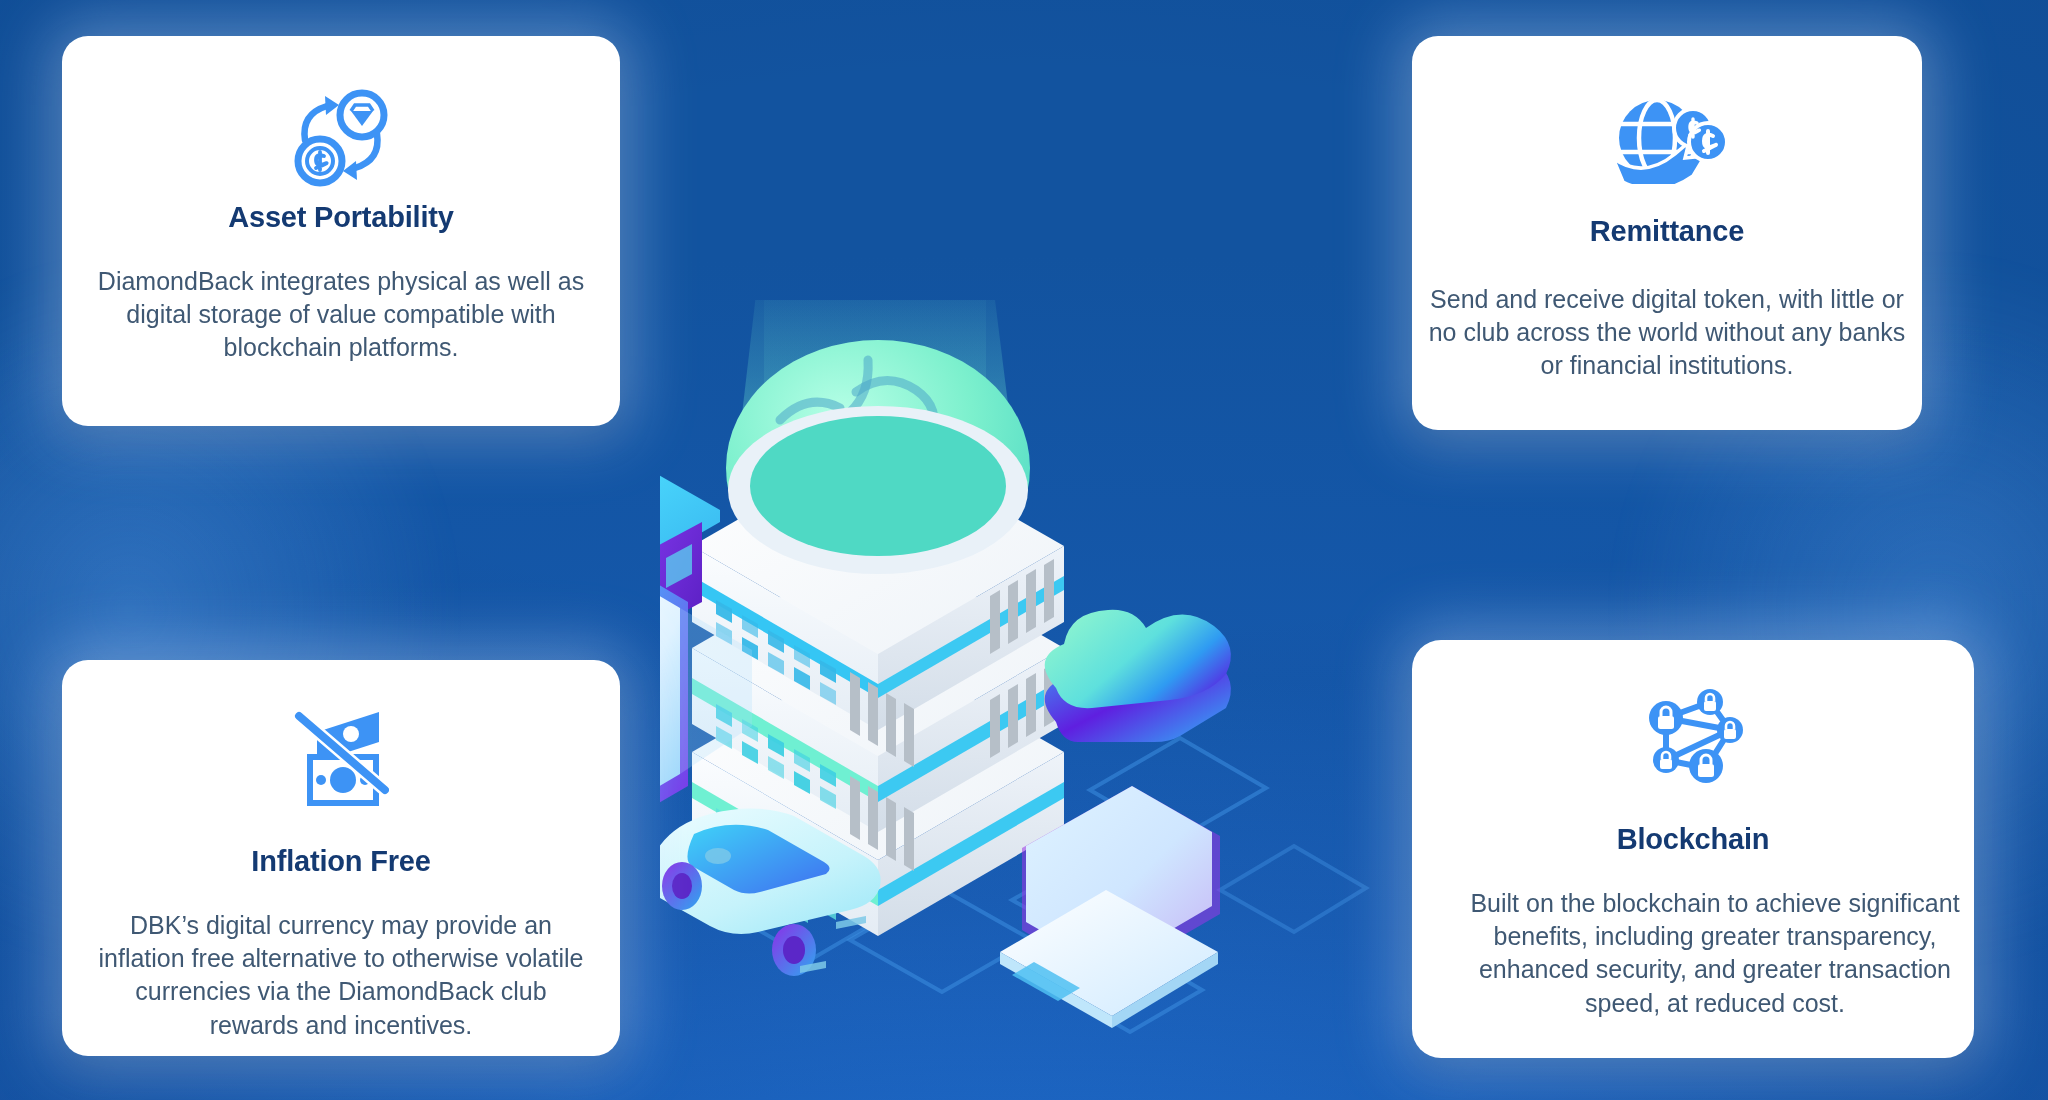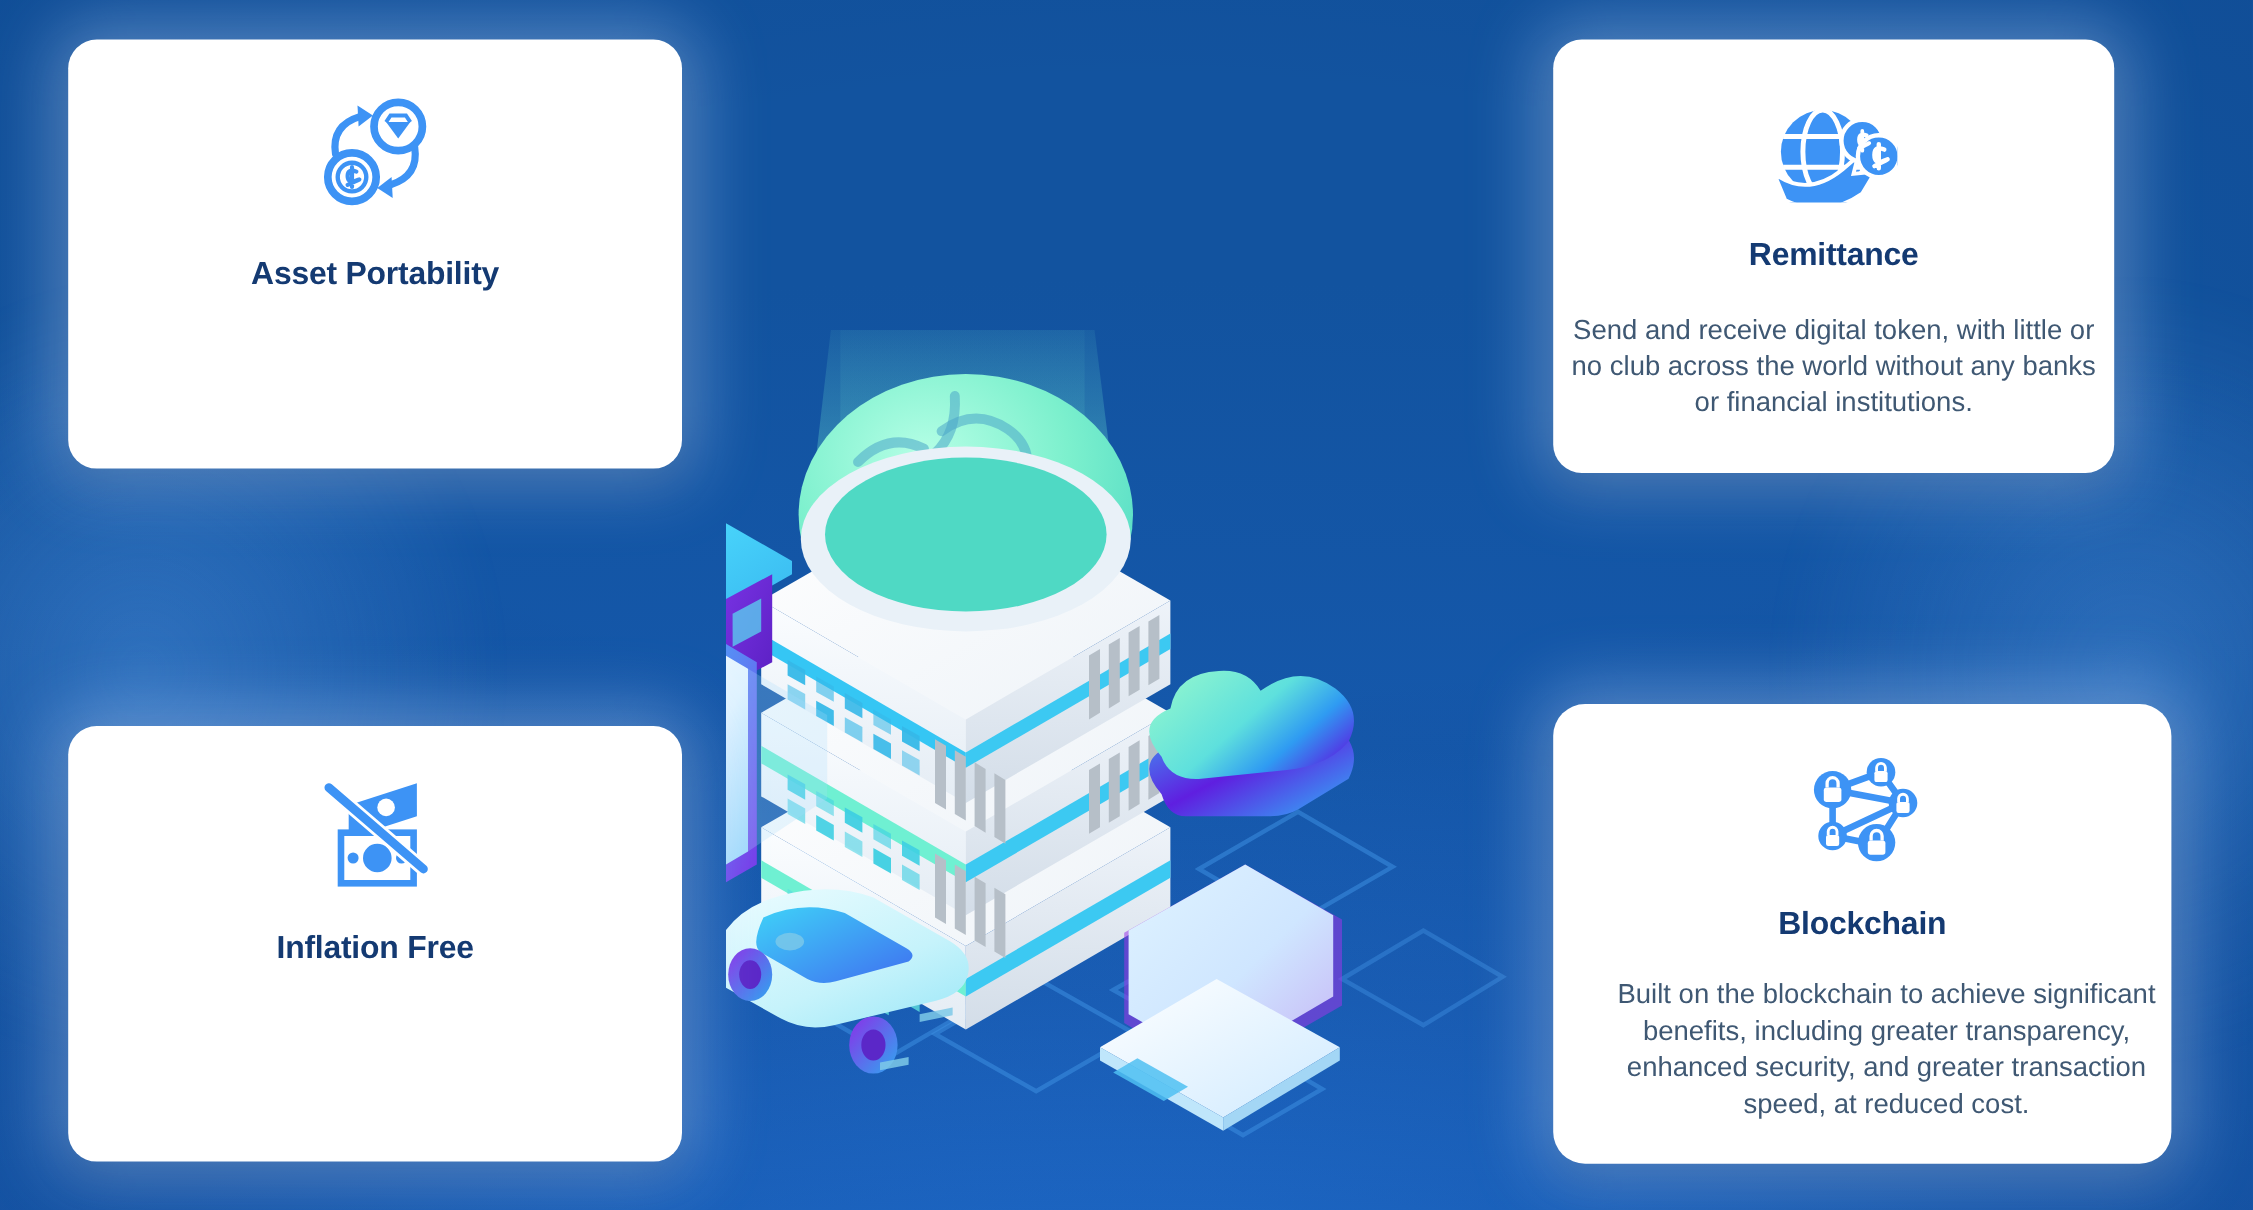--- a/index.html
+++ b/index.html
@@ -48,21 +48,21 @@
     letter-spacing:-0.2px;
     line-height:1.2;
   }
   .card-body{
     color:#3f5873;
     font-size:25px;
     line-height:1.33;
   }
 
   #card-asset-portability{ left:62px;  top:36px;  width:558px; height:390px; padding:52px 44px 0; }
-  #card-asset-portability .card-title{ margin-top:39px; }
+  #card-asset-portability .card-title{ margin-top:8px; }
   #card-asset-portability .card-body{ margin-top:30px; width:510px; }
 
   #card-remittance{ left:1412px; top:36px; width:510px; height:394px; padding:62px 44px 0; }
   #card-remittance .card-title{ margin-top:26px; }
   #card-remittance .card-body{ margin-top:34px; width:500px; }
 
   #card-inflation-free{ left:62px; top:660px; width:558px; height:396px; padding:50px 60px 0; }
   #card-inflation-free .card-title{ margin-top:32px; }
   #card-inflation-free .card-body{ margin-top:30px; width:500px; }
 
@@ -340,20 +340,21 @@
       <path d="M68 92 l-14 -9 13 -10 z" fill="#3d93f5"></path>
       <circle cx="73" cy="27" r="22" fill="none" stroke="#3d93f5" stroke-width="7"></circle>
       <path d="M62 23 l22 0 -11 15 z" fill="#3d93f5"></path>
       <path d="M62 23 l4 -6 14 0 4 6" fill="none" stroke="#3d93f5" stroke-width="3.6"></path>
       <circle cx="31" cy="73" r="22" fill="none" stroke="#3d93f5" stroke-width="7"></circle>
       <circle cx="31" cy="73" r="13" fill="none" stroke="#3d93f5" stroke-width="4"></circle>
       <path d="M31 64 l0 18 M35 68 q-8 -3 -8 4 t8 4 t-8 4" fill="none" stroke="#3d93f5" stroke-width="3.8" stroke-linecap="round"></path>
     </svg>
   </span>
   <div class="card-title">Asset Portability</div>
+  <div class="card-body">DiamondBack integrates physical as well as digital storage of value compatible with blockchain platforms.</div>
 </div>
 
 <div class="card" id="card-remittance">
   <span class="card-icon">
     <svg width="116" height="86" viewBox="0 0 116 86" xmlns="http://www.w3.org/2000/svg">
       <circle cx="48" cy="40" r="38" fill="#3d93f5"></circle>
       <g stroke="#ffffff" stroke-width="4.5" fill="none">
         <ellipse cx="48" cy="40" rx="18" ry="38"></ellipse>
         <path d="M12 26 h72 M12 54 h72"></path>
       </g>
@@ -376,20 +377,21 @@
       <rect x="14" y="44" width="72" height="52" fill="#3d93f5"></rect>
       <rect x="20" y="50" width="60" height="40" fill="#ffffff"></rect>
       <circle cx="50" cy="70" r="13" fill="#3d93f5"></circle>
       <circle cx="28" cy="70" r="5" fill="#3d93f5"></circle>
       <circle cx="72" cy="70" r="5" fill="#3d93f5"></circle>
       <path d="M6 6 L92 80" stroke="#ffffff" stroke-width="13" stroke-linecap="round" fill="none"></path>
       <path d="M6 6 L92 80" stroke="#3d93f5" stroke-width="8" stroke-linecap="round" fill="none"></path>
     </svg>
   </span>
   <div class="card-title">Inflation Free</div>
+  <div class="card-body">DBK’s digital currency may provide an inflation free alternative to otherwise volatile currencies via the DiamondBack club rewards and incentives.</div>
 </div>
 
 <div class="card" id="card-blockchain">
   <span class="card-icon">
     <svg width="106" height="100" viewBox="0 0 106 100" xmlns="http://www.w3.org/2000/svg">
       <g stroke="#3d93f5" stroke-width="6" fill="none" stroke-linecap="round">
         <path d="M26 30 L70 14"></path>
         <path d="M70 14 L90 42"></path>
         <path d="M26 30 L90 42"></path>
         <path d="M26 30 L26 72"></path>

